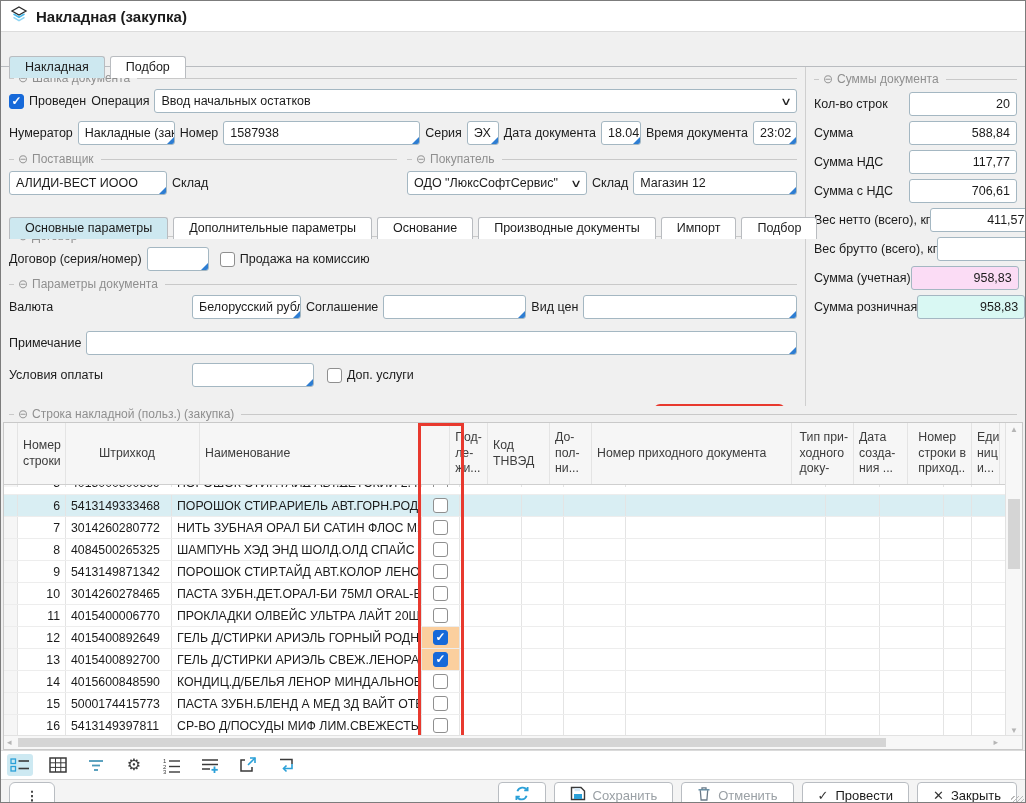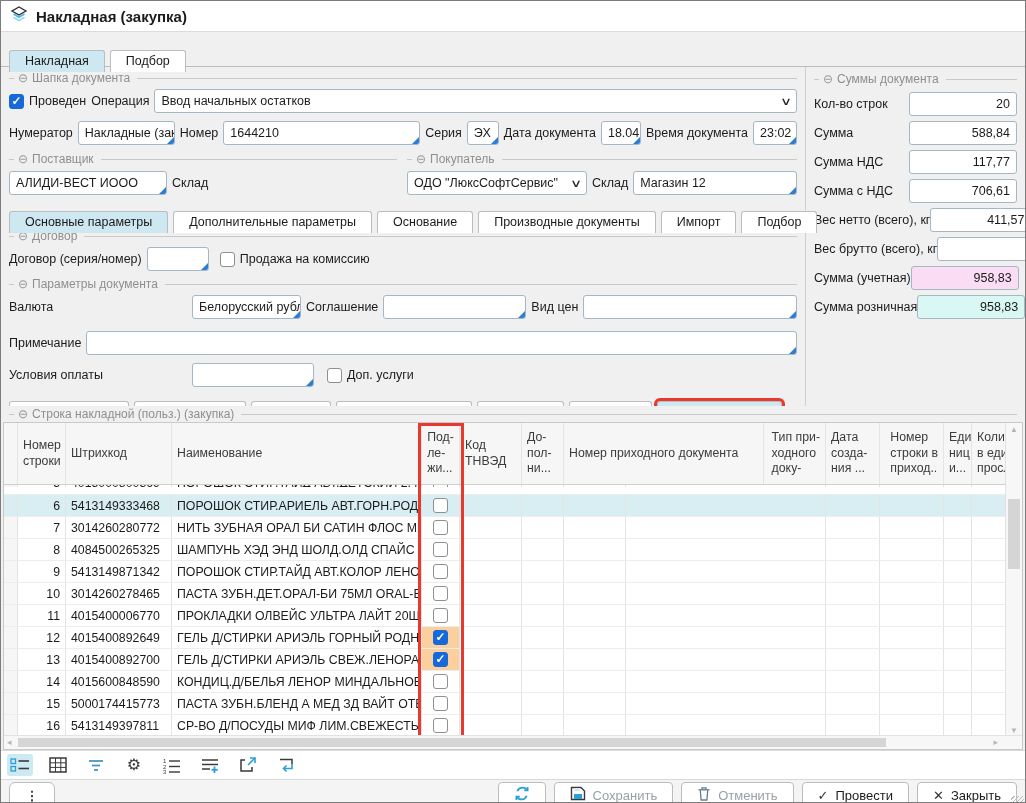--- a/index.html
+++ b/index.html
@@ -4,21 +4,21 @@
 <style>
   html,body{margin:0;padding:0;background:#fff;}
   .window{width:1026px;height:803px;box-sizing:border-box;border:1px solid #7c7c7c;
     background:#f0f0f0;font-family:"Liberation Sans",sans-serif;font-size:12.5px;color:#1b1b1b;
     display:flex;flex-direction:column;position:relative;overflow:hidden;}
   
   .titlebar{height:30px;flex:none;background:#fff;border-bottom:1px solid #dcdcdc;display:flex;align-items:center;gap:8px;padding:0 9px;}
   .titlebar .title{font-weight:bold;font-size:15px;}
   
   .maintabs{flex:none;height:30px;display:flex;gap:5px;align-items:flex-end;padding:4px 8px 0 8px;border-bottom:1px solid #b9bcc0;background:#f0f0f0;}
-  .tab{border:1px solid #b9bcc0;border-bottom:none;background:#fff;padding:3px 15px 4px 15px;border-radius:3px 3px 0 0;position:relative;top:6px;white-space:nowrap;cursor:default;}
+  .tab{border:1px solid #b9bcc0;border-bottom:none;background:#fff;padding:3px 15px 4px 15px;border-radius:3px 3px 0 0;position:relative;top:12px;white-space:nowrap;cursor:default;}
   .tab.active{background:#cde8f0;}
   
   .content{flex:none;height:339px;display:flex;overflow:hidden;}
   .main-left{flex:1;padding:2px 8px 0 8px;box-sizing:border-box;display:flex;flex-direction:column;min-width:0;}
   .sums-panel{width:220px;flex:none;border-left:1px solid #cfcfcf;box-sizing:border-box;padding:2px 8px 0 8px;}
   
   .sect-head{display:flex;align-items:center;gap:4px;color:#8f8f8f;font-size:12px;height:16px;margin-top:2px;}
   .sect-head .minus{font-size:12px;line-height:1;color:#9a9a9a;}
   .sect-head::before{content:"";width:5px;border-top:1px solid #c9c9c9;}
   .sect-head::after{content:"";flex:1;border-top:1px solid #c9c9c9;margin-left:3px;}
@@ -117,21 +117,21 @@
           <span class="chev">∨</span>
         </span>
       </div>
       <div class="frow">
         <span class="lbl">Нумератор</span>
         <span class="inp tri" style="width:97px;">
             <span>Накладные (заку</span>
           </span>
         <span class="lbl">Номер</span>
         <span class="inp tri flex1">
-            <span>1644210</span>
+            <span>1587938</span>
           </span>
         <span class="lbl">Серия</span>
         <span class="inp tri" style="width:32px;">
             <span>ЭХ</span>
           </span>
         <span class="lbl">Дата документа</span>
         <span class="inp tri" style="width:40px;">
             <span>18.04.24</span>
           </span>
         <span class="lbl">Время документа</span>
@@ -283,21 +283,21 @@
   <div class="grid-sect">
     <div class="sect-head" style="margin:0 6px;">
       <span class="minus">⊖</span>
       <span>Строка накладной (польз.) (закупка)</span>
     </div>
     <div class="gtable">
       <div class="ghead" id="grid-header">
           <div class="gcell ind-col" style="width: 14px;"></div>
           <div class="gcell" style="width: 48px;">Номер
 строки</div>
-          <div class="gcell" style="width: 106px;">Штрихкод</div>
+          <div class="gcell" style="width: 106px; margin-left: 28px;">Штрихкод</div>
           <div class="gcell" style="width: 250px;">Наименование</div>
           <div class="gcell" style="width: 38px; justify-content: center;">Под-
 ле-
 жи...</div>
           <div class="gcell" style="width: 62px;">Код ТНВЭД</div>
           <div class="gcell" style="width: 42px;">До-
 пол-
 ни...</div>
           <div class="gcell" style="width: 200px;">Номер приходного документа</div>
           <div class="gcell" style="width: 62px; justify-content: flex-end;">Тип при-

